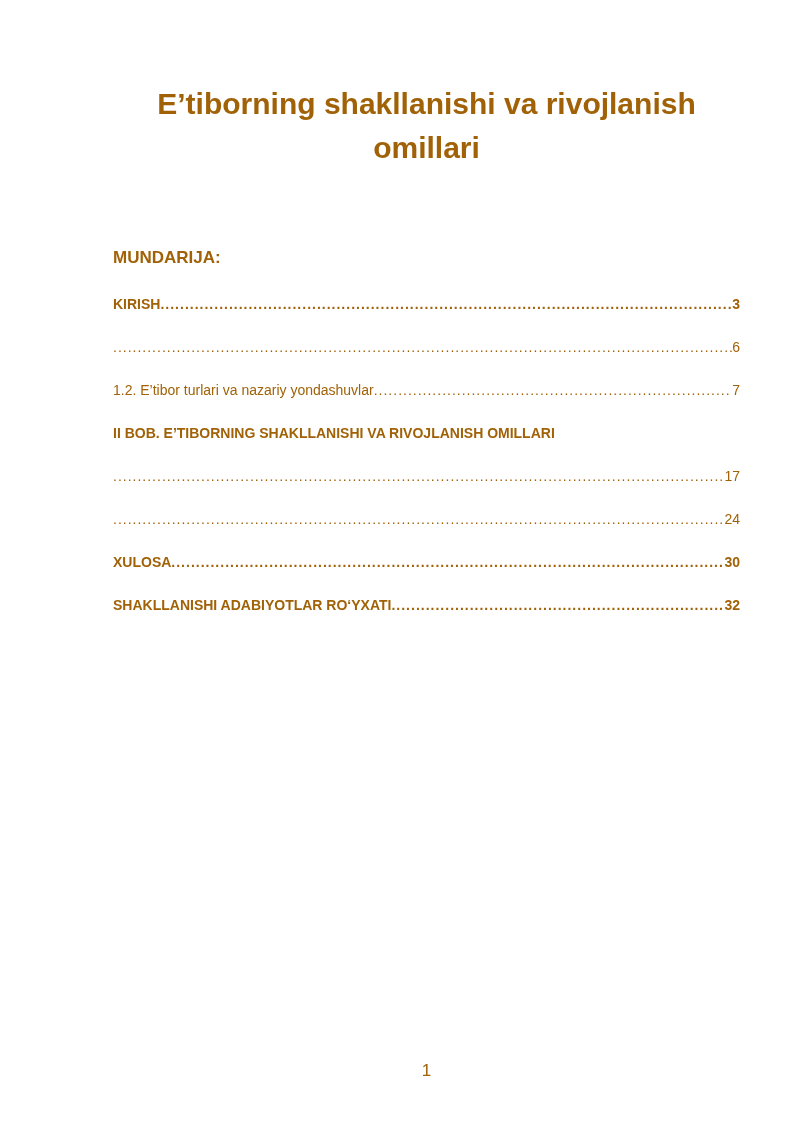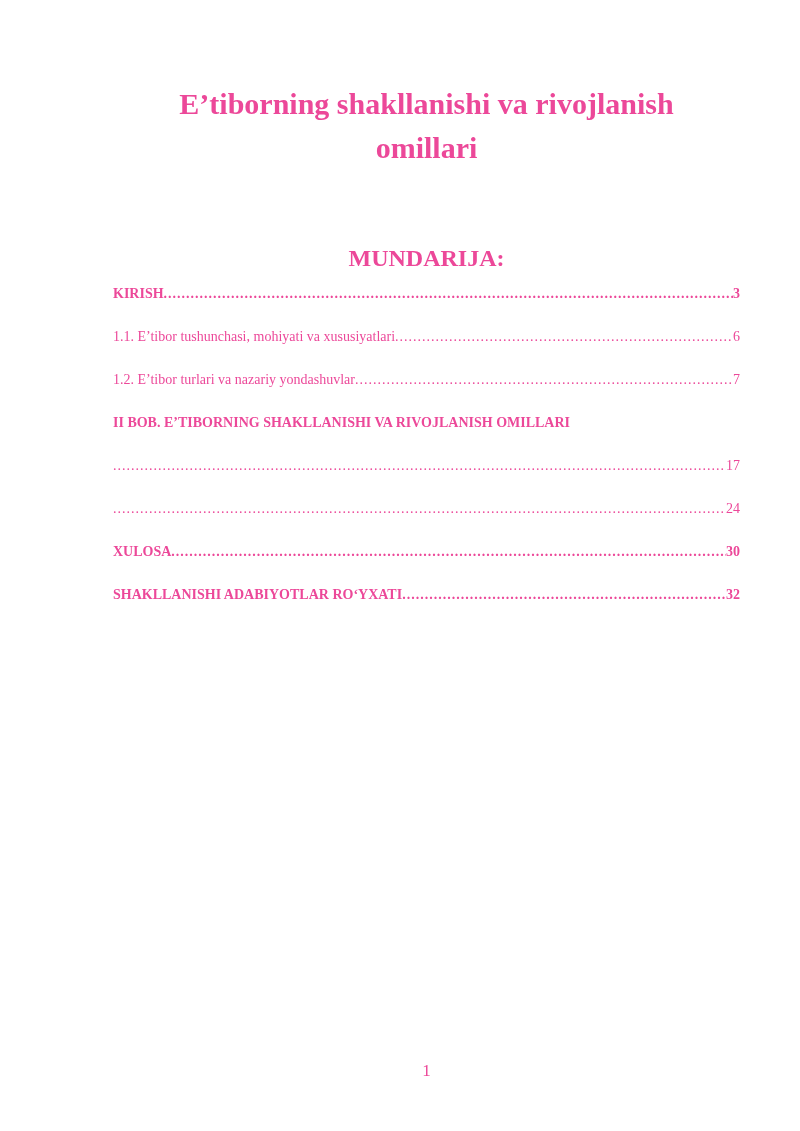--- a/index.html
+++ b/index.html
@@ -5,41 +5,41 @@
   html, body {
     margin: 0;
     padding: 0;
     background: #ffffff;
   }
   .page {
     position: relative;
     width: 800px;
     height: 1131px;
     background: #ffffff;
-    font-family: Liberation Serif, serif;
-    color: #ec4899;
+    font-family: Liberation Sans, sans-serif;
+    color: #a16207;
     overflow: hidden;
   }
   .content {
     padding: 82px 60px 0 113px;
   }
   .doc-title {
     max-width: 560px;
     margin: 0 auto;
     text-align: center;
     font-weight: bold;
     font-size: 30px;
     line-height: 44px;
   }
   .toc-heading {
     margin-top: 76px;
-    margin-bottom: 12px;
-    text-align: center;
+    margin-bottom: 22px;
+    text-align: left;
     font-weight: bold;
-    font-size: 24px;
+    font-size: 17px;
     line-height: 24px;
   }
   .toc-row {
     display: flex;
     align-items: baseline;
     font-size: 14px;
     line-height: 24px;
     margin-bottom: 19px;
   }
   .toc-row.bold { font-weight: bold; }
@@ -72,21 +72,20 @@
     <div class="toc-heading">MUNDARIJA:</div>
 
     <div class="toc-row bold">
       <span class="toc-label">KIRISH</span>
       <span class="toc-leader">........................................................................................................................................................................</span>
       <span class="toc-page">3</span>
     </div>
 
 
     <div class="toc-row">
-      <span class="toc-label">1.1. E’tibor tushunchasi, mohiyati va xususiyatlari</span>
       <span class="toc-leader">........................................................................................................................................................................</span>
       <span class="toc-page">6</span>
     </div>
 
     <div class="toc-row">
       <span class="toc-label">1.2. E’tibor turlari va nazariy yondashuvlar</span>
       <span class="toc-leader">........................................................................................................................................................................</span>
       <span class="toc-page">7</span>
     </div>
 

